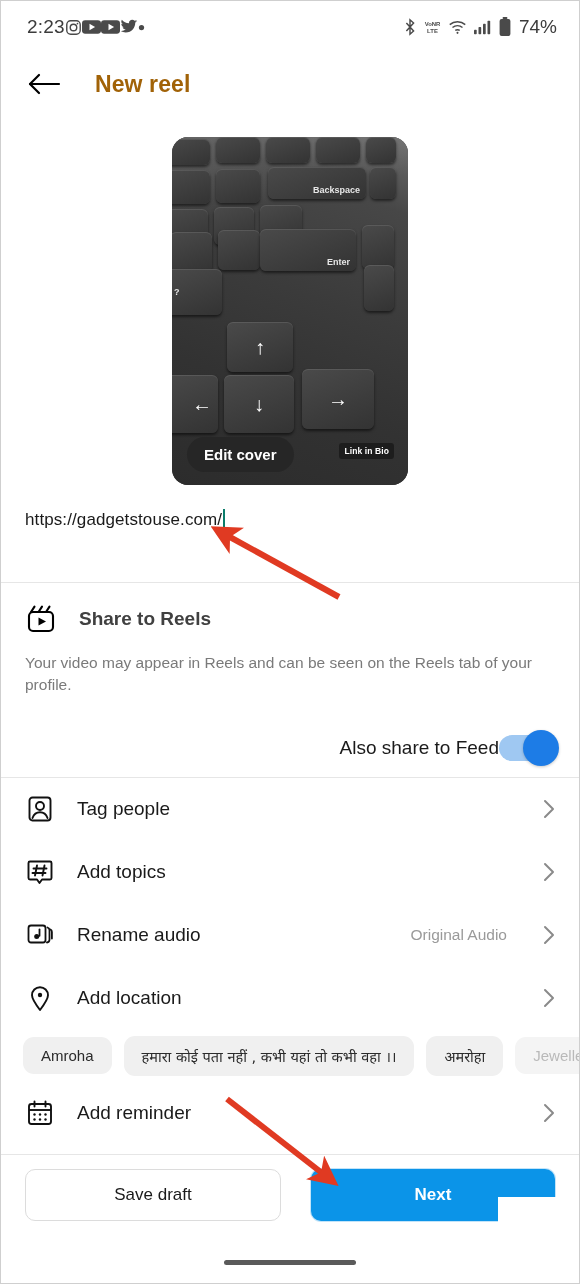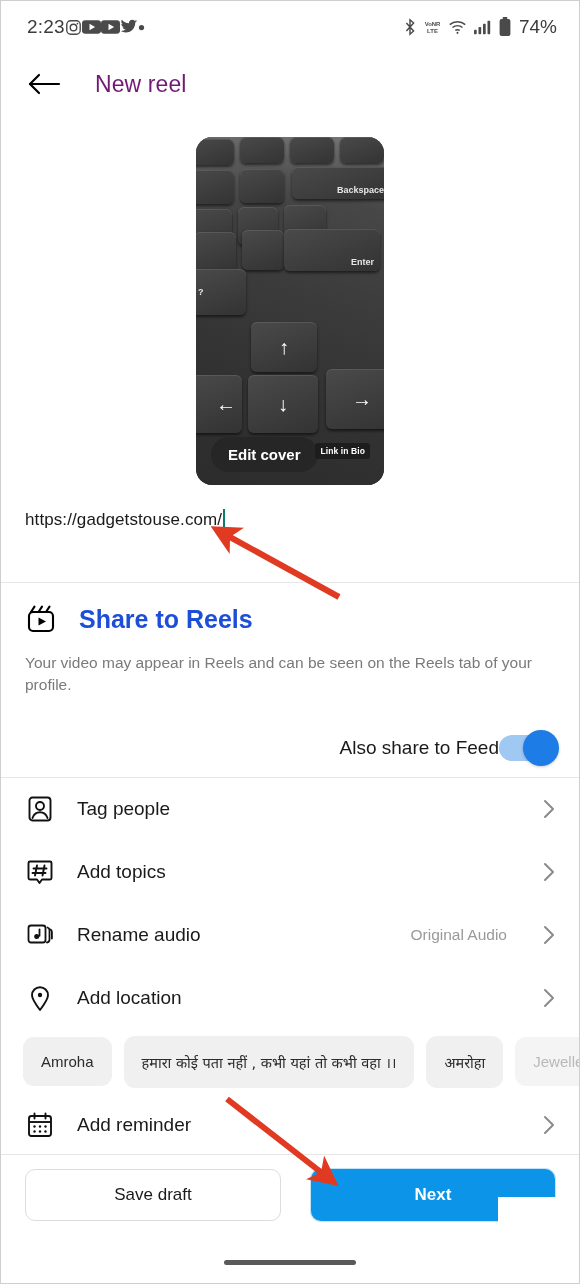--- a/index.html
+++ b/index.html
@@ -31,27 +31,27 @@
   .ico { display:inline-flex; align-items:center; justify-content:center; }
 
   
   .header {
     height:62px;
     display:flex; align-items:center;
     padding:0 26px;
     gap:34px;
   }
   .back-arrow { width:34px; height:24px; cursor:pointer; }
-  .page-title { font-size:23px; font-weight:400; color:#701a75; letter-spacing:.1px; }
+  .page-title { font-size:23px; font-weight:700; color:#a16207; letter-spacing:.1px; }
 
   
   .media-wrap { display:flex; justify-content:center; margin-top:22px; }
   .thumb {
     position:relative;
-    width:188px; height:348px;
+    width:236px; height:348px;
     border-radius:16px;
     overflow:hidden;
     background:#3a3a3a;
   }
   
   .kb {
     position:absolute; inset:0;
     background:
       linear-gradient(168deg, rgba(255,255,255,.17) 0%, rgba(255,255,255,0) 22%),
       linear-gradient(200deg, #6b6b6b 0%, #474747 18%, #3b3b3b 45%, #323232 70%, #2c2c2c 100%);
@@ -98,21 +98,21 @@
     width:2px; height:21px;
     background:#0b7d6b;
     margin-left:1px;
   }
   .divider { height:1px; background:#e6e6e6; }
   .sep-top { margin-top:52px; }
 
   
   .reels-block { padding:20px 24px 0 24px; }
   .reels-head { display:flex; align-items:center; gap:22px; }
-  .reels-title { font-size:25px; font-weight:700; color:#1d4ed8; }
+  .reels-title { font-size:19px; font-weight:700; color:#404040; }
   .reels-desc {
     margin-top:17px;
     font-size:15.5px; color:#7a7a7a; line-height:1.45;
     max-width:520px;
   }
   .feed-row {
     margin-top:22px;
     height:58px;
     display:flex; align-items:center; justify-content:flex-end;
   }
@@ -144,21 +144,21 @@
   .chev { width:12px; height:20px; flex:0 0 12px; }
 
   
   .chips {
     display:flex; align-items:center; gap:12px;
     padding:6px 0 6px 22px;
     white-space:nowrap; overflow:hidden;
   }
   .chip {
     background:#f0f0f0; border-radius:11px;
-    padding:16px 18px;
+    padding:10px 18px;
     font-size:15px; color:#2b2b2b;
     flex:0 0 auto; cursor:pointer;
   }
   .chip.hindi { font-family:"DejaVu Sans", sans-serif; font-size:14.5px; }
   .chip.faded { color:#b9b9b9; background:#f4f4f4; }
 
   
   .bottom-bar {
     position:absolute; left:0; right:0; bottom:0;
     background:#fff;

